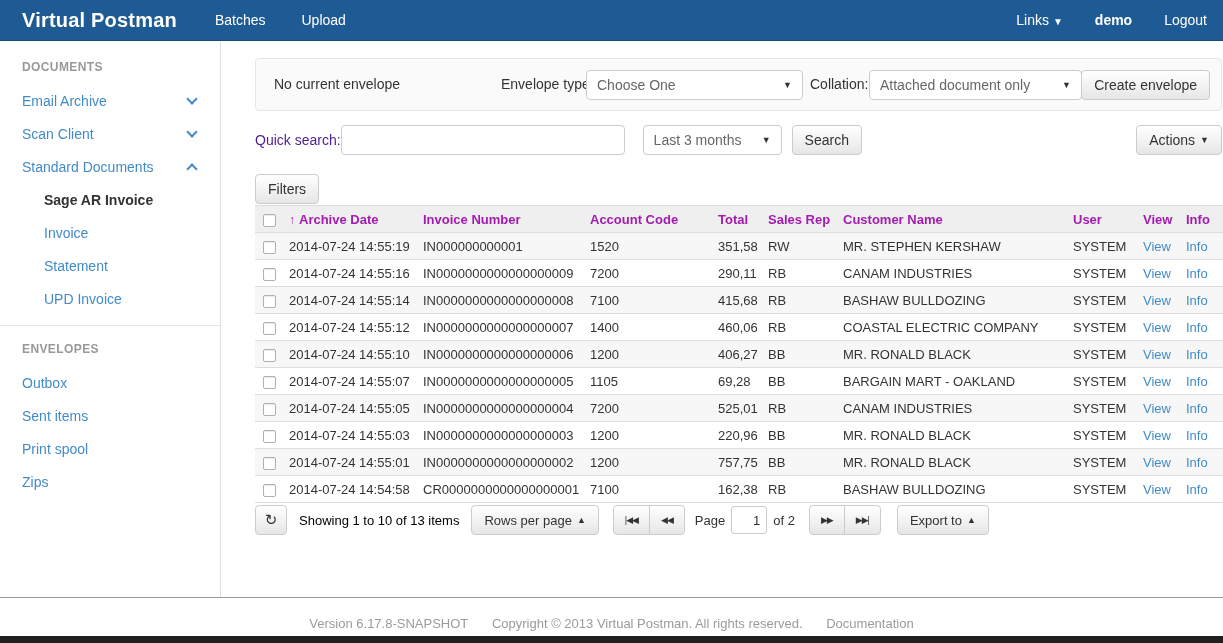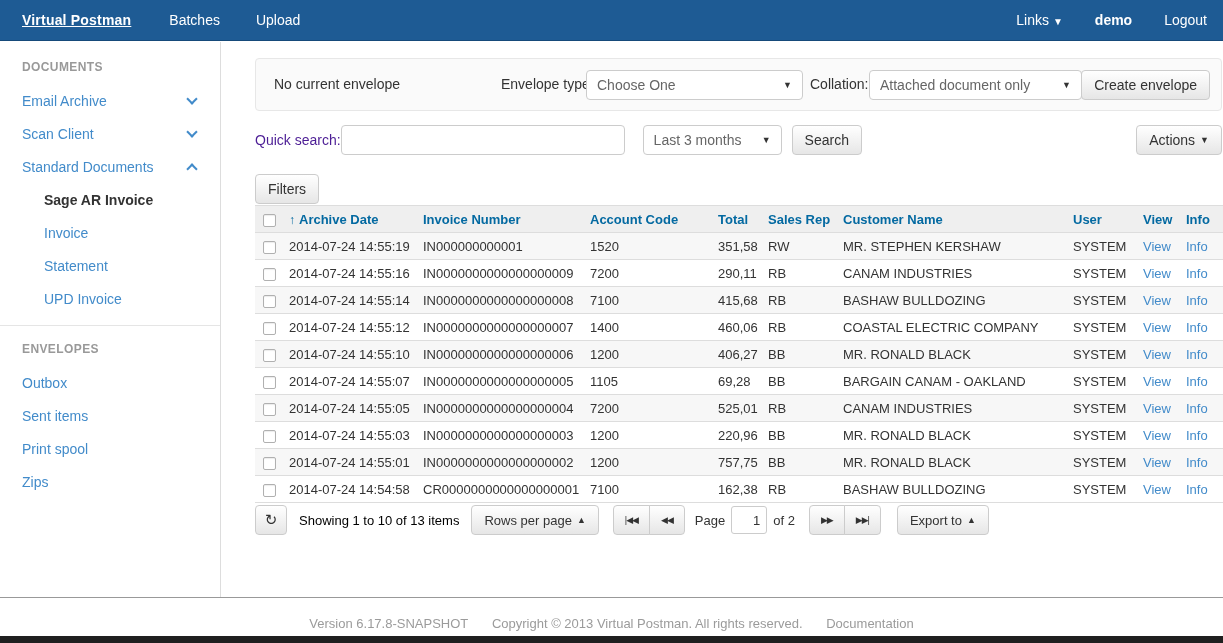--- a/index.html
+++ b/index.html
@@ -8,21 +8,21 @@
     font-family:"Liberation Sans","DejaVu Sans",sans-serif;
     font-size:14px; color:#333; background:#fff; position:relative; overflow:hidden;
   }
 
   
   .navbar {
     position:absolute; top:0; left:0; width:100%; height:41px;
     background:#1e5b94; border-bottom:1px solid #164a7a;
     display:flex; align-items:center; color:#fff;
   }
-  .brand { font-size:14px; font-weight:bold; padding:0 20px 0 22px; letter-spacing:.2px; cursor:pointer;text-decoration:underline; }
+  .brand { font-size:20px; font-weight:bold; padding:0 20px 0 22px; letter-spacing:.2px; cursor:pointer; }
   .nav-item { padding:0 18px; font-size:14px; cursor:pointer; }
   .navbar-right { margin-left:auto; display:flex; align-items:center; }
   .navbar-right .nav-item { padding:0 16px; }
   .nav-item.bold { font-weight:bold; }
   .caret-down { font-size:10px; margin-left:4px; }
 
   
   .sidebar {
     position:absolute; top:42px; left:0; width:221px; height:555px;
     background:#fff; border-right:1px solid #ddd; padding-top:14px;
@@ -86,21 +86,21 @@
   .filters-btn { position:absolute; top:132px; left:20px; }
 
   
   .grid { position:absolute; top:163px; left:20px; width:967px; border-collapse:collapse; table-layout:fixed; }
   .grid th, .grid td {
     height:27px; padding:0 8px; font-size:13px; text-align:left; vertical-align:middle;
     overflow:hidden; white-space:nowrap;
   }
   .grid thead th {
     background:#efefef; border-top:1px solid #ddd; border-bottom:1px solid #ddd;
-    font-weight:bold; color:#0369a1; cursor:pointer;
+    font-weight:bold; color:#a21caf; cursor:pointer;
   }
   .grid tbody tr { border-bottom:1px solid #ddd; }
   .grid tbody tr:nth-child(odd) { background:#f7f7f7; }
   .grid tbody tr:nth-child(even) { background:#fff; }
   .col-total { text-align:right; }
   .cell-link { color:#428bca; cursor:pointer; text-decoration:none; }
   .sort-arrow { font-size:12px; margin-right:4px; }
   .cb {
     width:13px; height:13px; display:inline-block; vertical-align:middle;
     background:#fff; border:1px solid #b0b0b0; border-radius:2px; cursor:pointer;
@@ -318,21 +318,21 @@
           <td><span class="cell-link">Info</span></td>
         </tr>
 
         <tr>
           <td><span class="cb"></span></td>
           <td>2014-07-24 14:55:07</td>
           <td>IN0000000000000000005</td>
           <td>1105</td>
           <td class="col-total">69,28</td>
           <td>BB</td>
-          <td>BARGAIN CANAM - OAKLAND</td>
+          <td>BARGAIN MART - OAKLAND</td>
           <td>SYSTEM</td>
           <td><span class="cell-link">View</span></td>
           <td><span class="cell-link">Info</span></td>
         </tr>
 
         <tr>
           <td><span class="cb"></span></td>
           <td>2014-07-24 14:55:05</td>
           <td>IN0000000000000000004</td>
           <td>7200</td>

